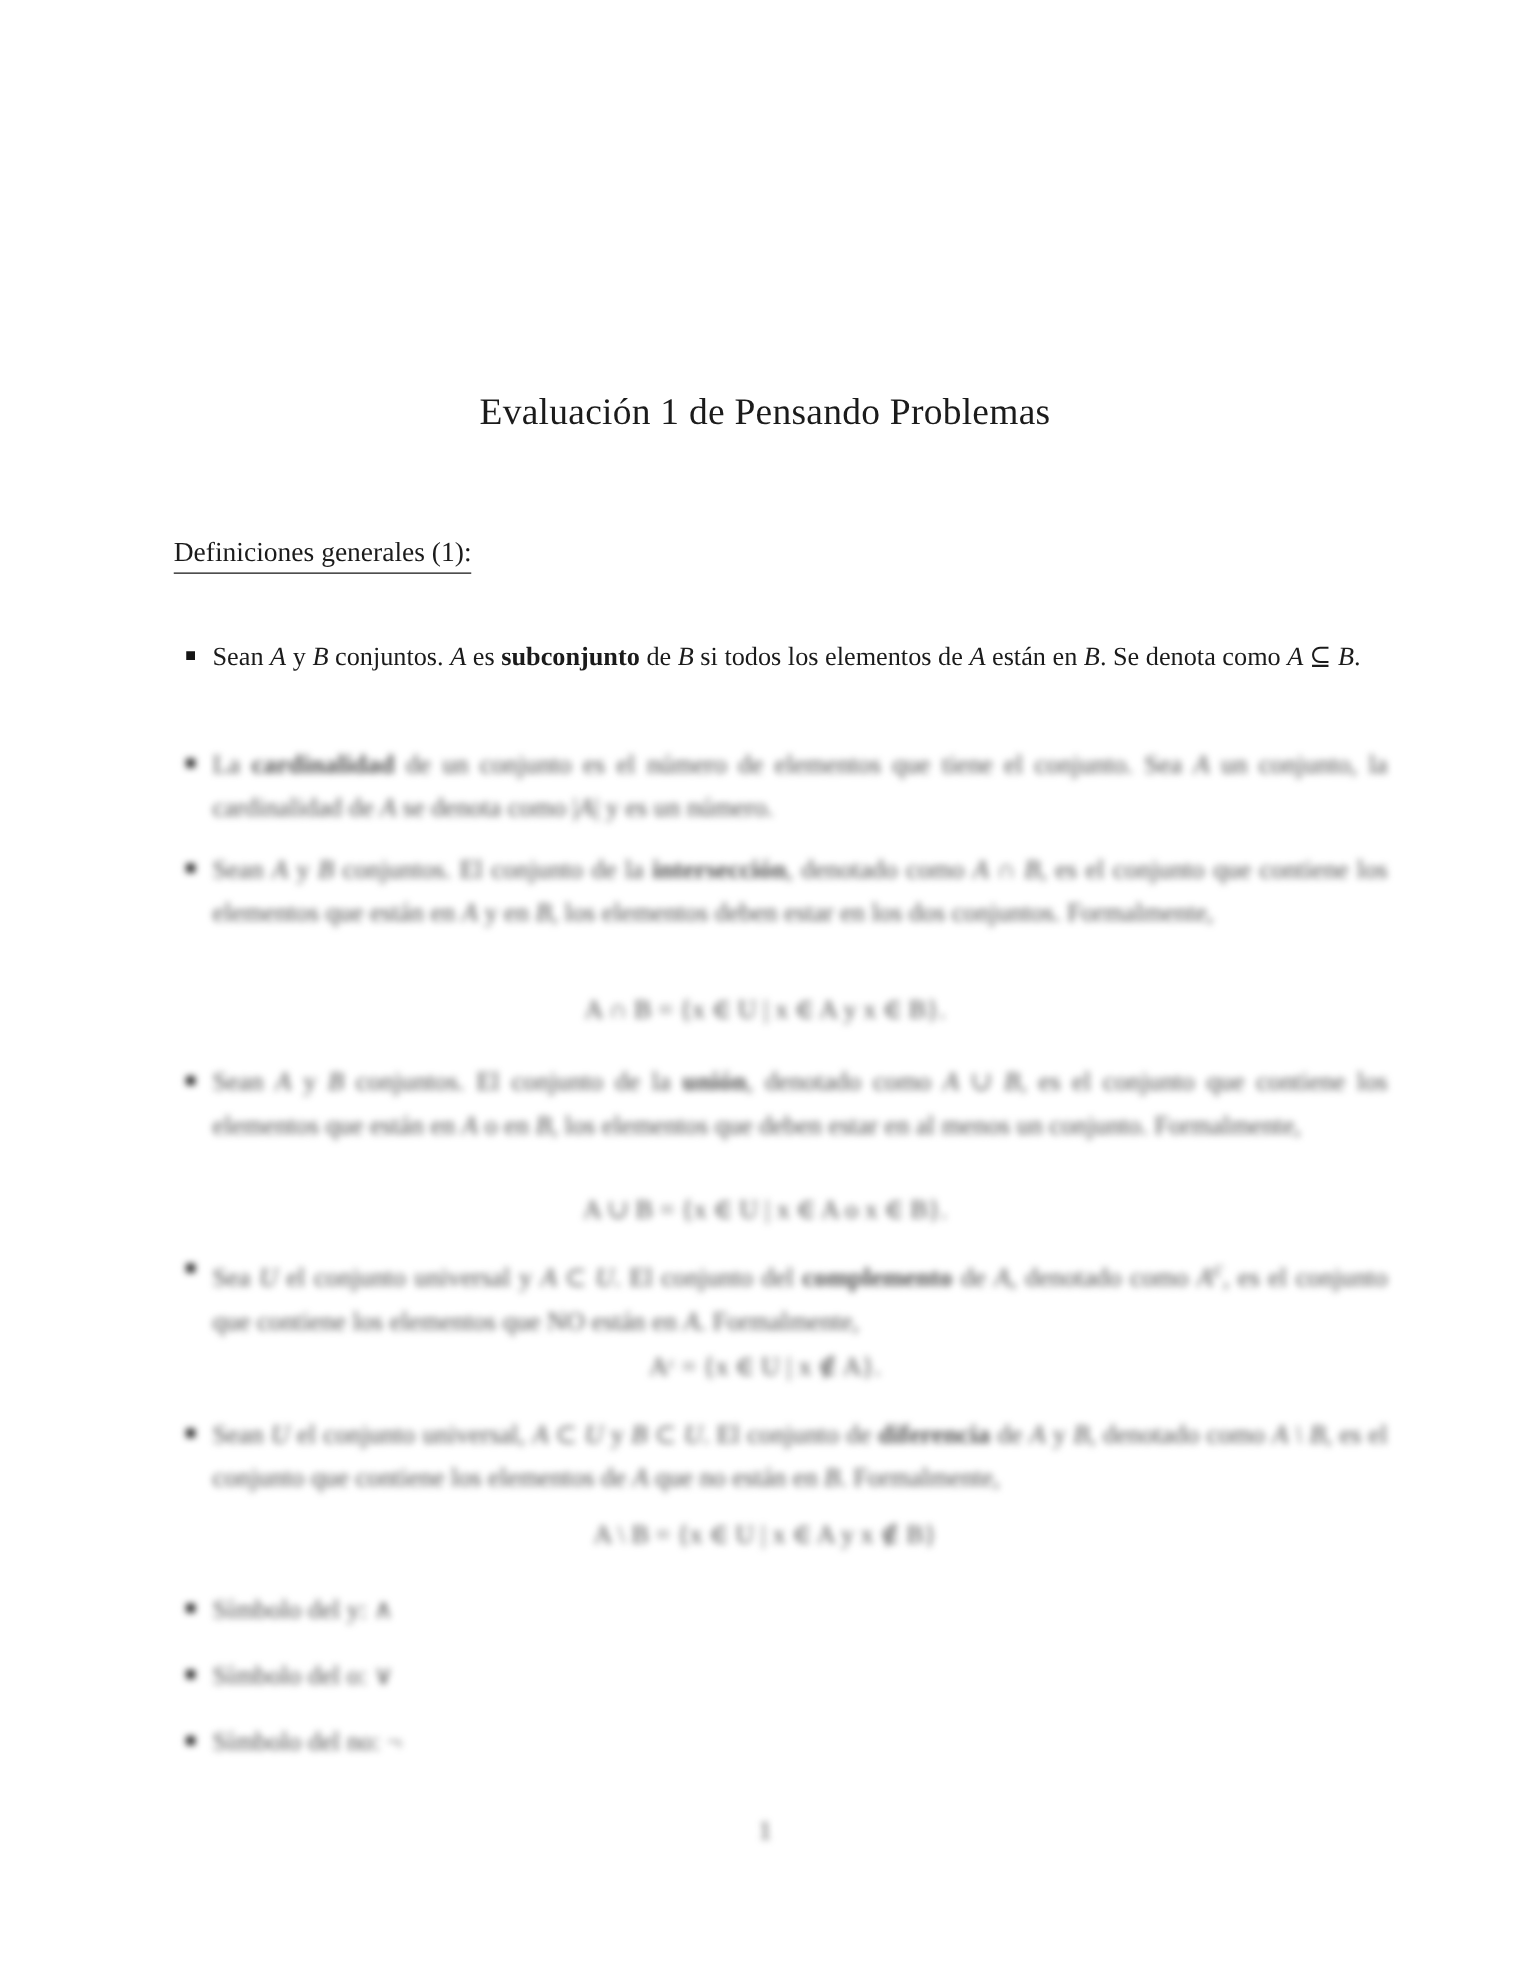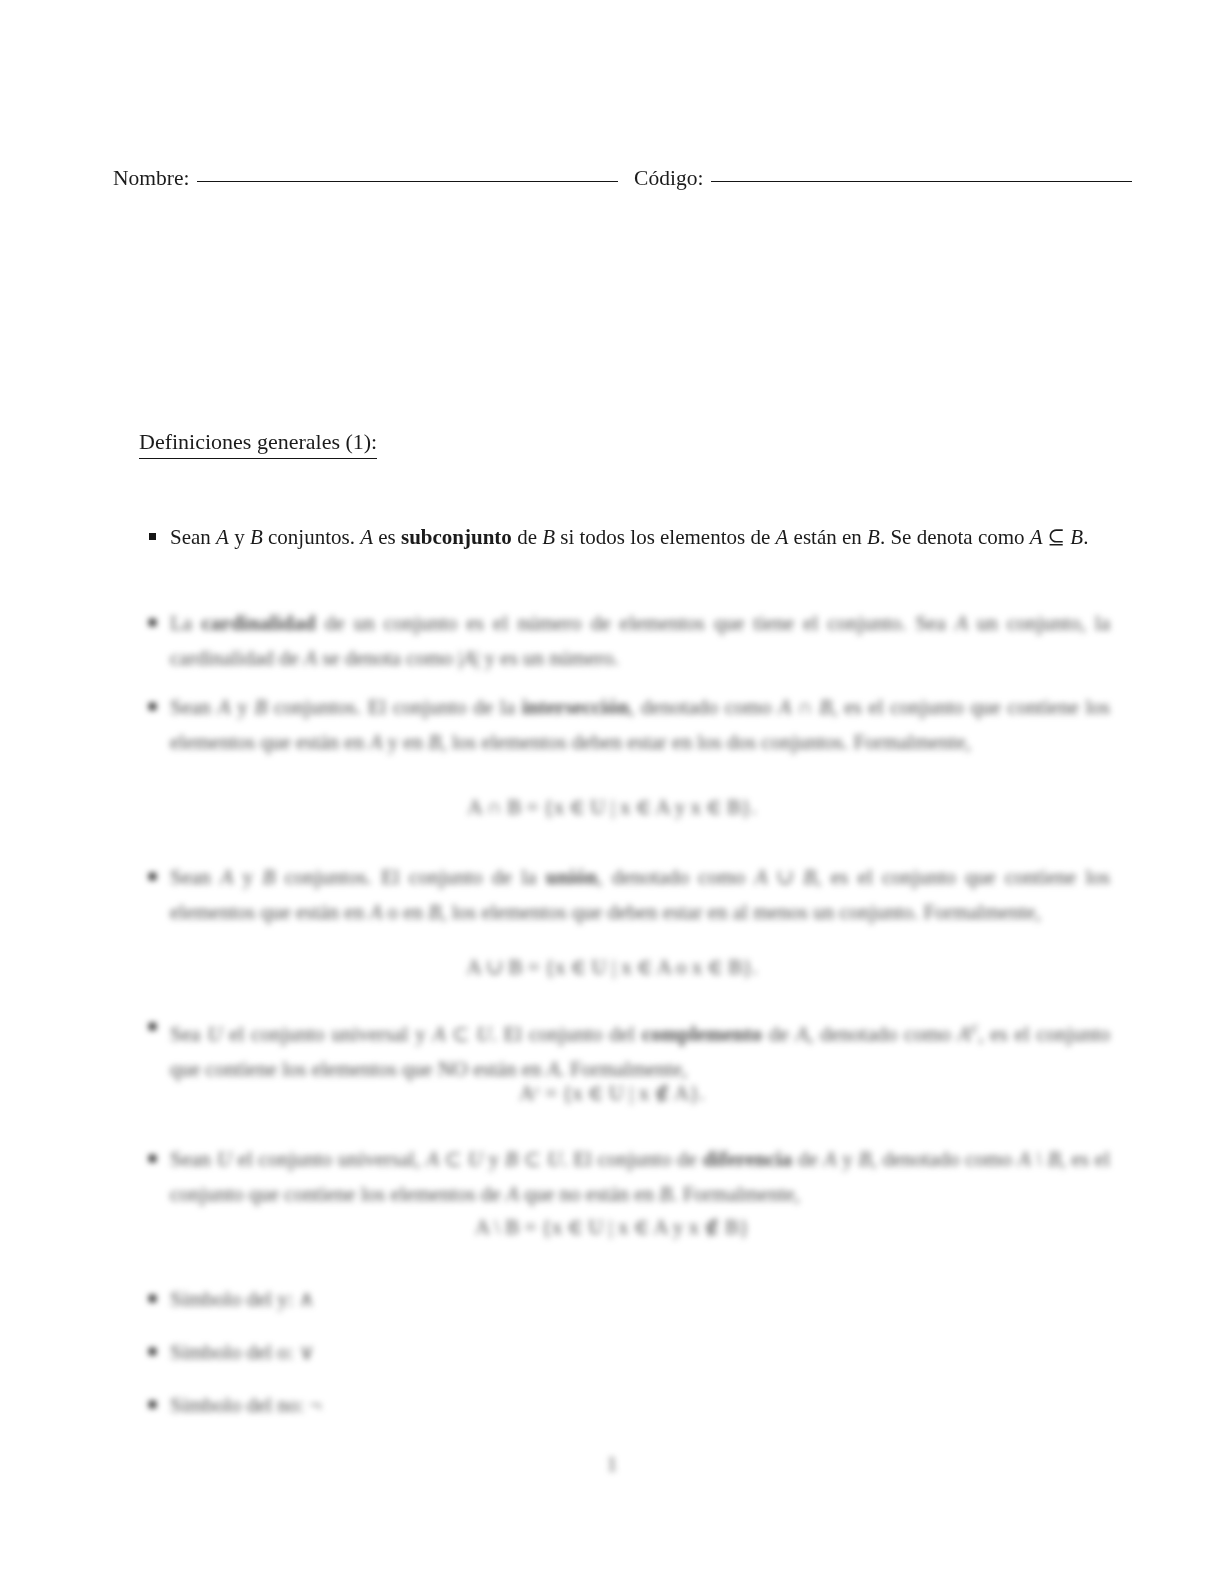--- a/index.html
+++ b/index.html
@@ -59,21 +59,20 @@
   
   .item {
     position: absolute;
     left: 148px;
     width: 962px;
     box-sizing: border-box;
     padding-left: 22px;
     font-size: 21px;
     line-height: 34.5px;
     text-align: justify;
-    margin-top: 12px;
   }
   .marker {
     position: absolute;
     left: 1px;
     top: 13px;
     width: 7px;
     height: 7px;
     background: #151515;
   }
   .bf { font-weight: bold; }
@@ -115,27 +114,22 @@
   .f6 { top: 1210px; }
   .i7 { top: 1270px; }
   .i8 { top: 1323px; }
   .i9 { top: 1376px; }
 </style>
 </head>
 <body>
 
 <div class="page">
 
-  <div class="header-row">
-    <span class="hdr-label">Nombre:</span>
-    <span class="rule"></span>
-    <span class="hdr-label codigo-label">Código:</span>
-    <span class="rule"></span>
-  </div>
 
+  <div class="title">Evaluación 1 de Pensando Problemas</div>
 
   <div class="section-heading">Definiciones generales (1):</div>
 
   <div class="item i1">
     <span class="marker"></span>
     <span><span>Sean </span><span class="it">A</span><span> y </span><span class="it">B</span><span> conjuntos. </span><span class="it">A</span><span> es </span><span class="bf">subconjunto</span><span> de </span><span class="it">B</span><span> si todos los elementos de </span><span class="it">A</span><span> están en </span><span class="it">B</span><span>. Se denota como </span><span class="it">A ⊆ B</span><span>.</span></span>
   </div>
 
   <div class="item i2 blur">
     <span class="marker"></span>

